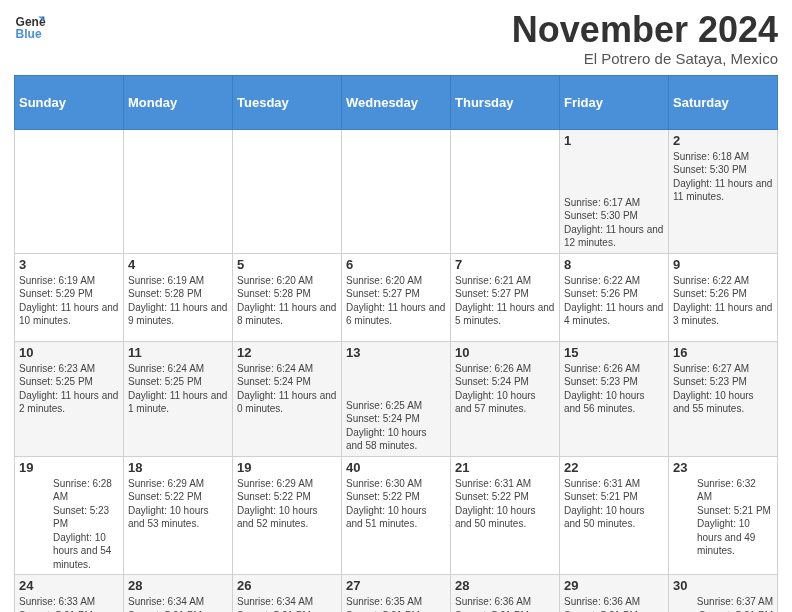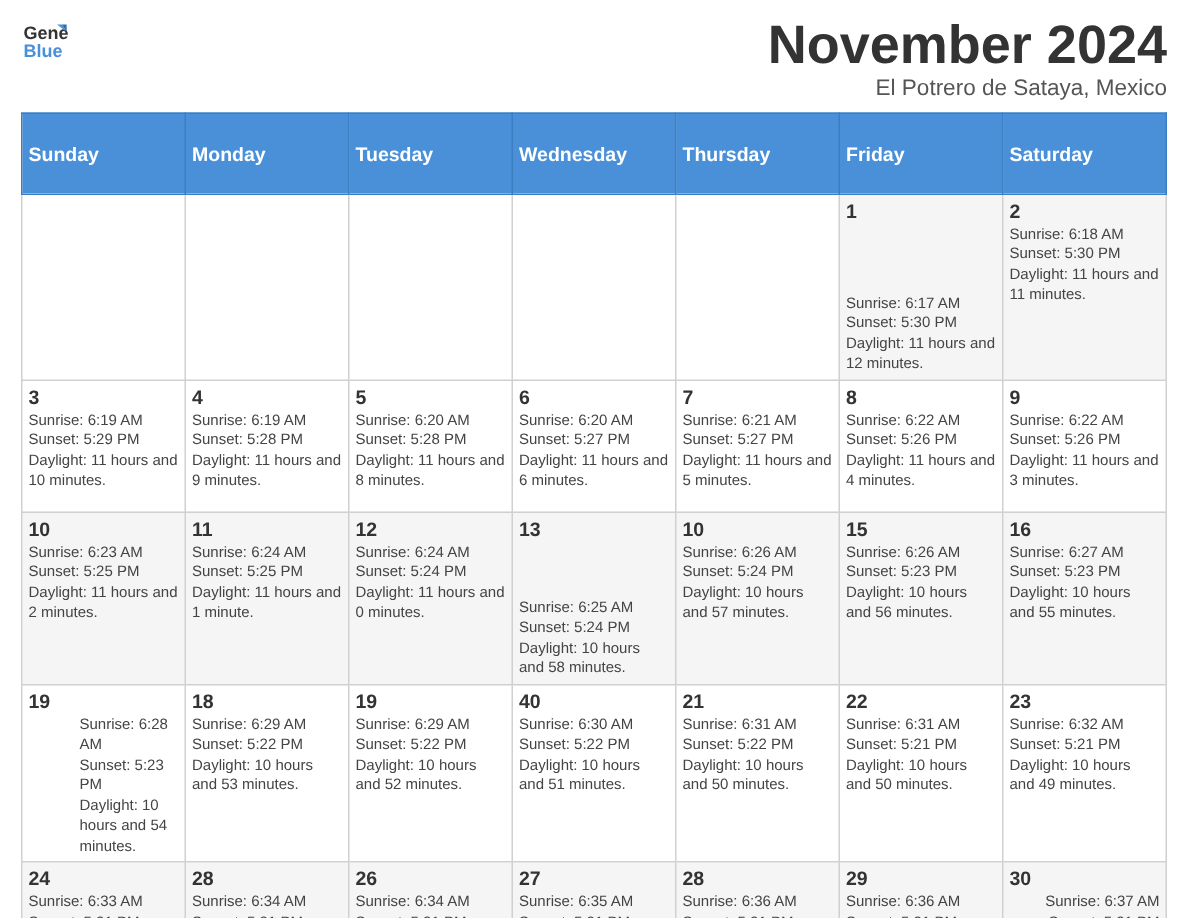--- a/index.html
+++ b/index.html
@@ -258,21 +258,21 @@
 Daylight: 10 hours and 50 minutes.</div>
           </td>
           <td>
             <span class="day-number">22</span>
             <div class="day-info" style="white-space: pre-line;">Sunrise: 6:31 AM
 Sunset: 5:21 PM
 Daylight: 10 hours and 50 minutes.</div>
           </td>
           <td>
             <span class="day-number">23</span>
-            <div class="day-info" style="white-space: pre-line;">Sunrise: 6:32 AM
+            <div class="day-info" style="white-space: pre-line; margin-left: 24px;">Sunrise: 6:32 AM
 Sunset: 5:21 PM
 Daylight: 10 hours and 49 minutes.</div>
           </td>
         </tr>
         <tr>
           <td>
             <span class="day-number">24</span>
             <div class="day-info" style="white-space: pre-line;">Sunrise: 6:33 AM
 Sunset: 5:21 PM
 Daylight: 10 hours and 48 minutes.</div>

